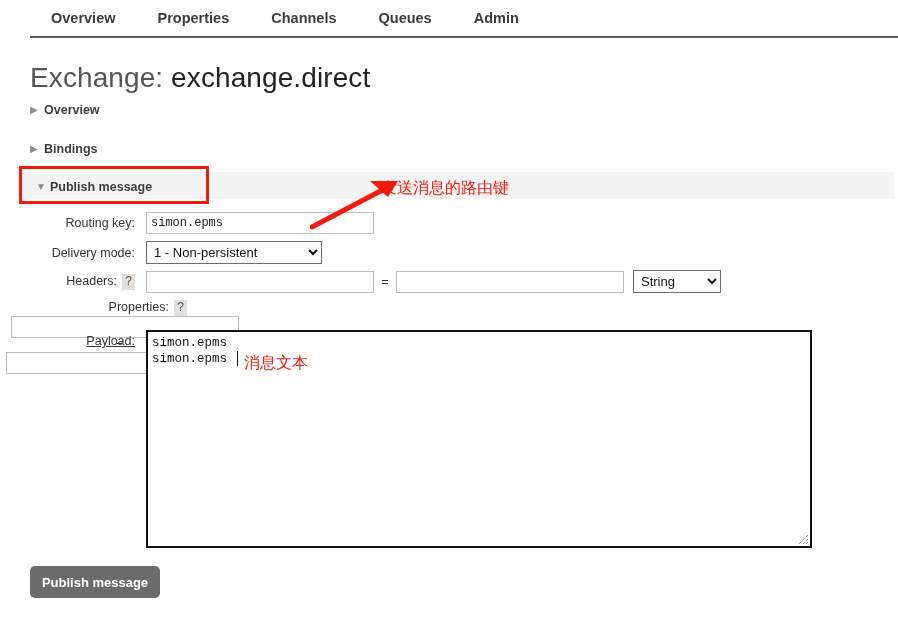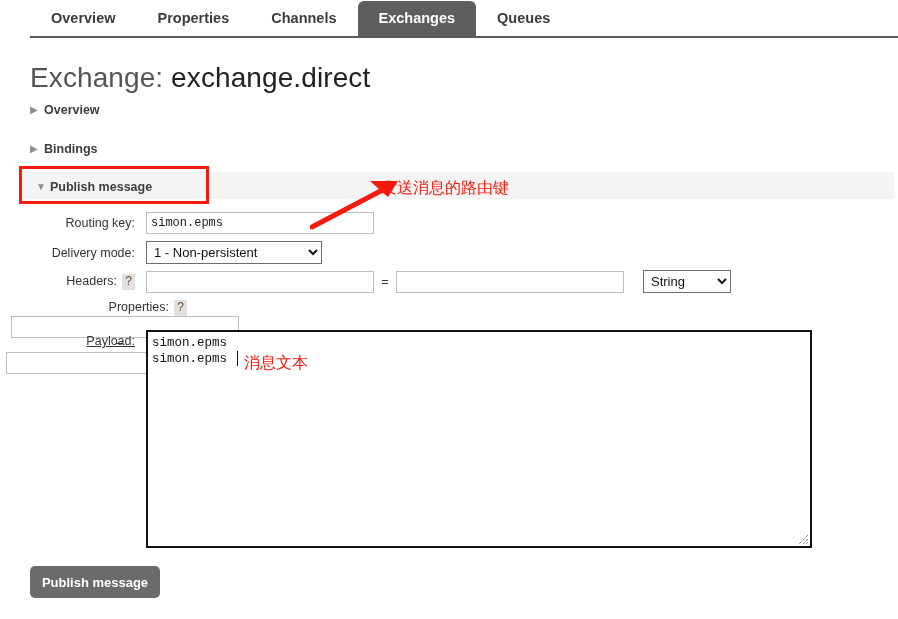--- a/index.html
+++ b/index.html
@@ -173,21 +173,21 @@
   #row-routing { top: 212px; }
   #row-delivery { top: 241px; }
   #row-headers { top: 270px; }
   #row-properties { top: 300px; flex-direction: column; }
   #row-payload { top: 330px; align-items: flex-start; }
 
   #routing-input { width: 228px; }
   #delivery-select { width: 176px; }
   #hdr-key, #prop-key { width: 228px; }
   #hdr-val, #prop-val { width: 228px; }
-  #hdr-type { width: 88px; margin-left: 19px; }
+  #hdr-type { width: 88px; margin-left: 9px; }
 
   #payload-label-wrap {
     width: 135px;
     text-align: right;
     font-size: 12.5px;
     color: #333333;
     padding-top: 4px;
     white-space: nowrap;
     text-decoration: underline;
   }
@@ -253,22 +253,22 @@
   }
 </style>
 </head>
 <body>
 
 <div id="nav">
   <div class="tabs">
     <div class="tab">Overview</div>
     <div class="tab">Properties</div>
     <div class="tab">Channels</div>
-    <div class="tab active">Exchanges</div>
     <div class="tab">Queues</div>
+    <div class="tab">Admin</div>
   </div>
   <div id="nav-rule"></div>
 </div>
 
 <div id="page-title">
   <span class="tprefix">Exchange:</span>
   <span class="tname">exchange.direct</span>
 </div>
 
 <div class="section-head" id="sec-overview">

